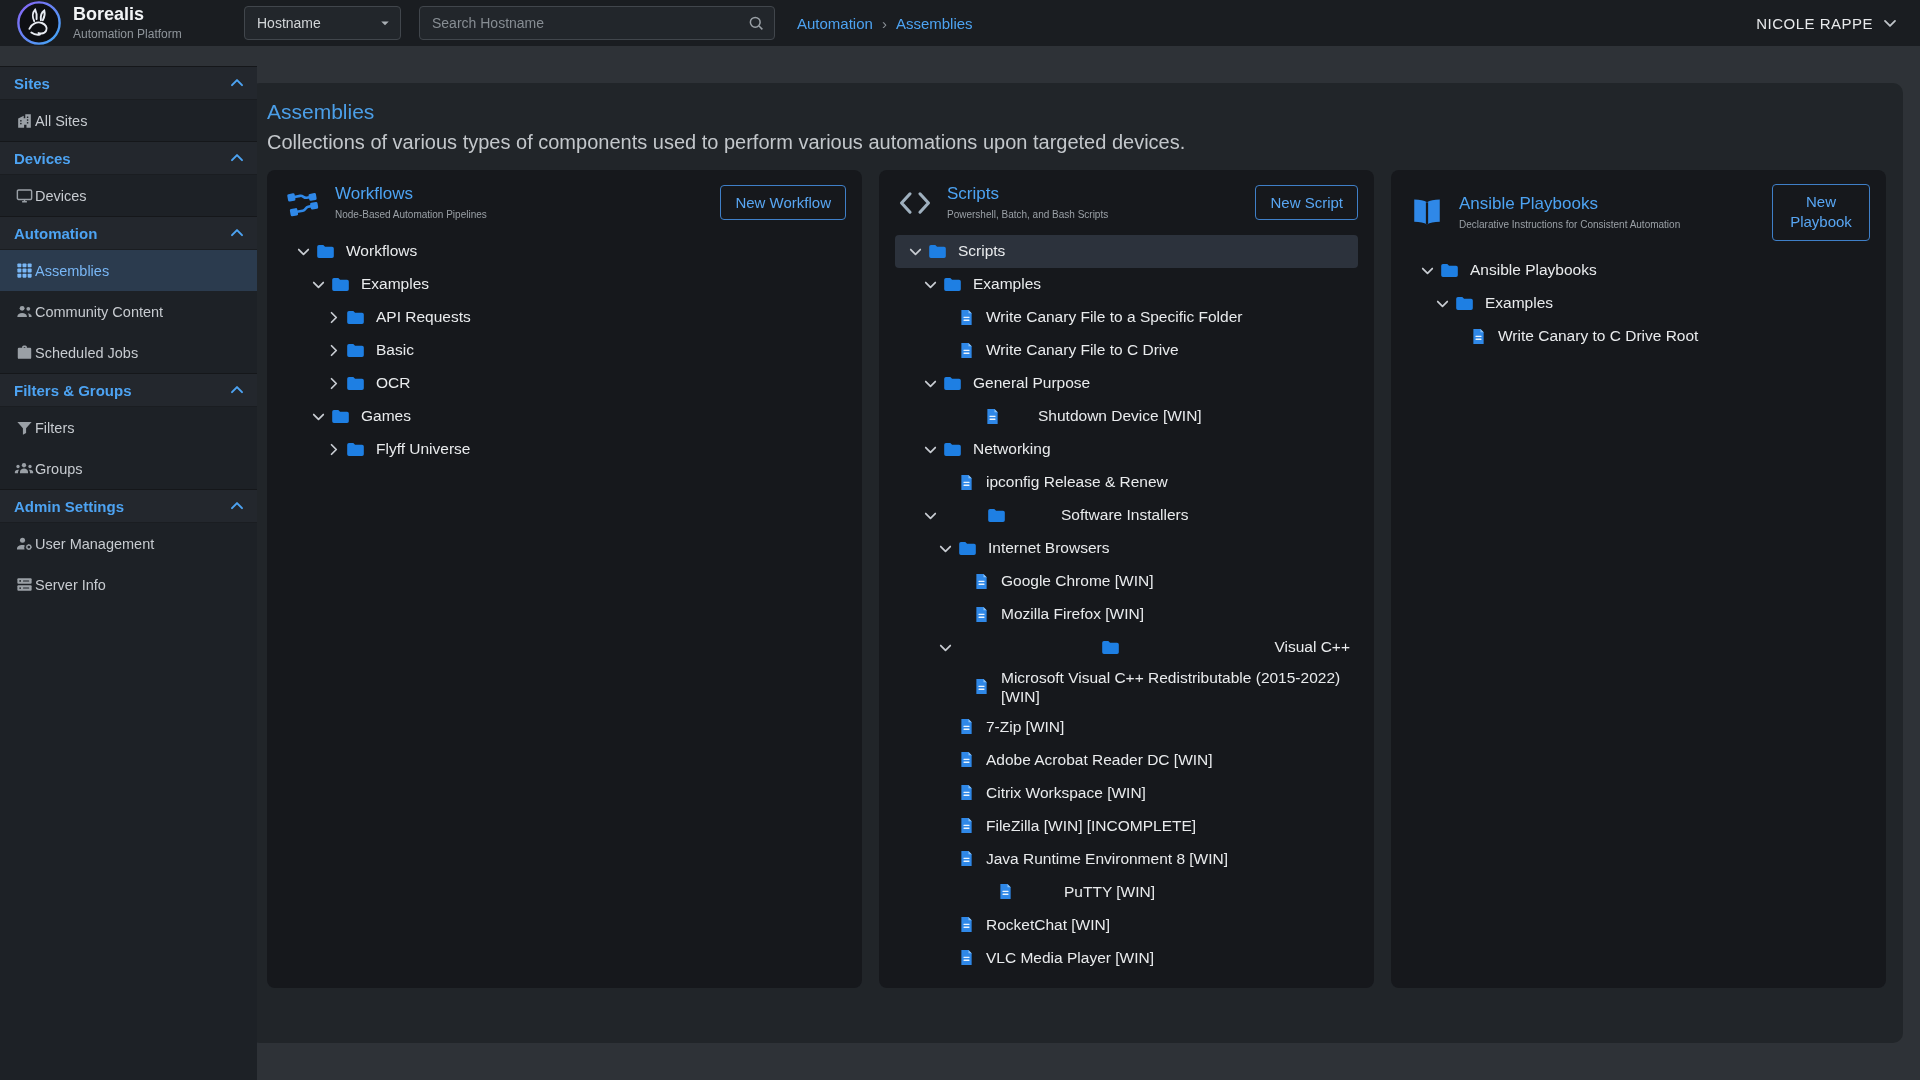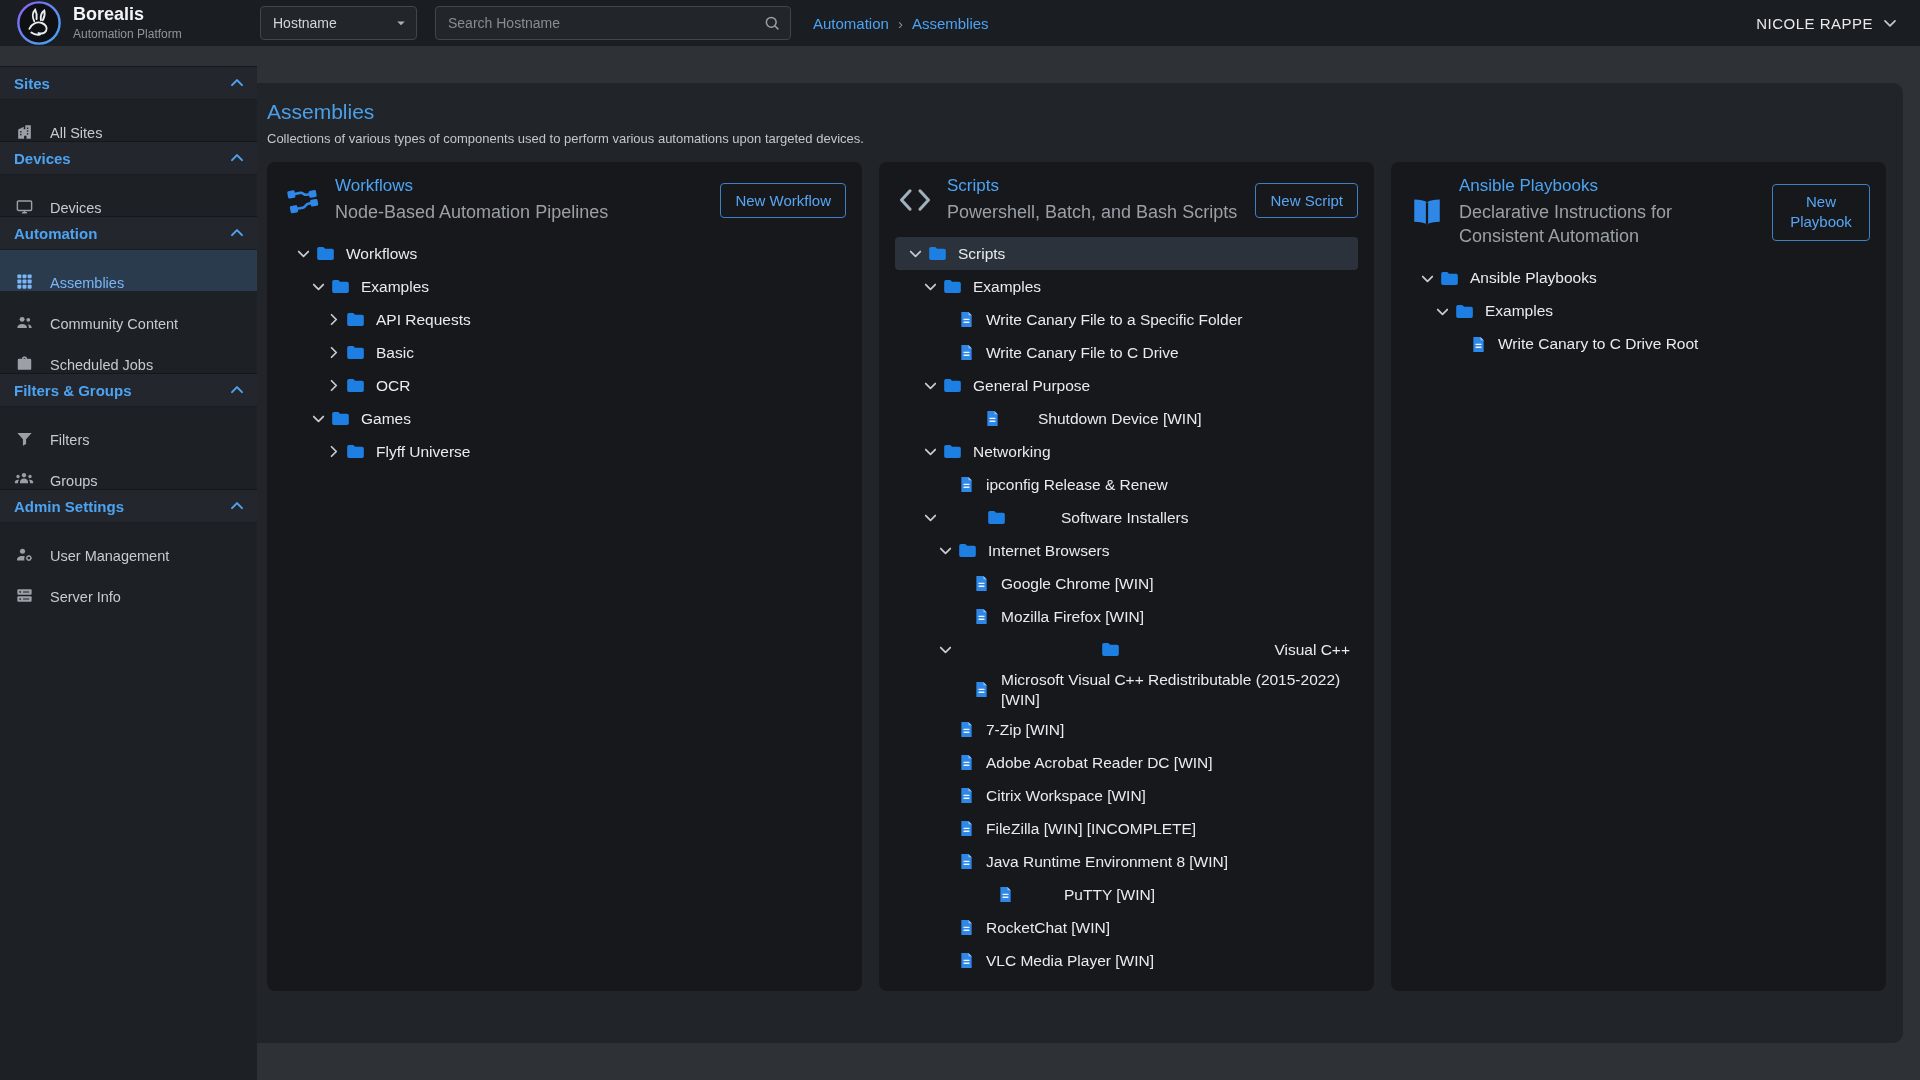--- a/index.html
+++ b/index.html
@@ -5,60 +5,60 @@
 <style>
   *{box-sizing:border-box;margin:0;padding:0}
   html,body{width:1920px;height:1080px;overflow:hidden}
   body{font-family:"Liberation Sans",sans-serif;background:#2e3237;color:#e6e8ea}
 
   
   .header{position:fixed;top:0;left:0;right:0;height:46px;background:#1a1d21;display:flex;align-items:center;padding:0 20px 0 16px;z-index:20}
   .brand{display:flex;align-items:center;gap:11px;min-width:212px}
   .brand-name{font-size:18px;font-weight:700;color:#f2f4f6;line-height:1.1}
   .brand-tag{font-size:12px;color:#8f959b;margin-top:2px}
-  .hostname-select{width:157px;height:34px;background:#22262b;border:1px solid #41464c;border-radius:4px;display:flex;align-items:center;padding:0 6px 0 12px;color:#d2d5d8;font-size:14px;margin-left:32px;cursor:pointer}
+  .hostname-select{width:157px;height:34px;background:#22262b;border:1px solid #41464c;border-radius:4px;display:flex;align-items:center;padding:0 6px 0 12px;color:#d2d5d8;font-size:14px;margin-left:16px;cursor:pointer}
   .hostname-select .caret{margin-left:auto;display:flex;color:#aab0b6}
   .searchbox{position:relative;margin-left:18px}
   .searchbox input{width:356px;height:34px;background:#22262b;border:1px solid #41464c;border-radius:4px;color:#d9dcdf;font-size:14px;padding:0 38px 0 12px;font-family:inherit;outline:none}
   .searchbox input::placeholder{color:#878d93}
   .search-icon{position:absolute;right:10px;top:8px;color:#9aa0a6;display:flex}
   .breadcrumb{margin-left:22px;display:flex;align-items:center;gap:9px;font-size:15px}
   .breadcrumb .crumb{color:#4da3f2;cursor:pointer}
   .breadcrumb .sep{color:#8a9096}
   .user{margin-left:auto;display:flex;align-items:center;gap:7px;color:#e8eaec;font-size:15px;letter-spacing:.5px;cursor:pointer}
   .user .caret{display:flex;color:#bfc4c9}
 
   
   .sidebar{position:fixed;top:66px;left:0;bottom:0;width:257px;background:#1d2126;z-index:10}
   .side-section-header{display:flex;align-items:center;height:34px;padding:0 10px 0 14px;background:#23272d;border-top:1px solid #15171a;border-bottom:1px solid #1a1d21;cursor:pointer}
   .side-section-label{color:#4da3f2;font-weight:700;font-size:15px;flex:1}
   .side-chev{color:#4da3f2;display:flex}
-  .side-item{display:flex;align-items:flex-end;gap:16px;height:41px;padding:0 14px;color:#c7cbd0;cursor:pointer}
+  .side-item{display:flex;align-items:center;gap:1px;height:41px;padding:0 14px;color:#c7cbd0;cursor:pointer}
   .side-item .icon{color:#9aa0a6;display:flex;width:20px;justify-content:center}
   .side-item-label{font-size:14.5px}
   .side-item.active{background:#2b3b4e;color:#79b7f6}
   .side-item.active .icon{color:#79b7f6}
   .side-item.active .side-item-label{color:#79b7f6}
 
   
   .main{position:absolute;top:66px;left:233px;right:0;bottom:0;padding:17px}
   .panel{background:#212529;border-radius:10px;padding:17px 17px 48px 17px;min-height:960px}
   .page-title{color:#4b9fe8;font-size:21px;font-weight:400}
-  .page-desc{color:#c3c7cb;font-size:13px;margin-top:7px}
+  .page-desc{color:#c3c7cb;font-size:20px;margin-top:7px}
 
   .cards{display:flex;gap:17px;margin-top:16px;align-items:stretch}
   .card{background:#16181c;border-radius:8px;padding:14px 16px}
   .card-workflows{width:595px;flex:none}
   .card-scripts{width:495px;flex:none}
   .card-playbooks{width:495px;flex:none}
   .card-head{display:flex;align-items:center;gap:12px}
   .card-icon{display:flex;width:40px;justify-content:center;flex:none}
   .card-titles{min-width:0}
   .card-title{color:#4da3f2;font-size:17px}
-  .card-sub{color:#9aa0a6;font-size:18px;margin-top:4px;line-height:1.35}
+  .card-sub{color:#9aa0a6;font-size:10px;margin-top:4px;line-height:1.35}
   .new-btn{margin-left:auto;background:transparent;border:1px solid #3f7fc7;color:#58a6f3;font-size:15px;padding:8px 14px;border-radius:4px;white-space:nowrap;cursor:pointer;font-family:inherit;flex:none}
   .card-playbooks .new-btn{white-space:normal;width:98px;line-height:1.35;padding:7px 10px;text-align:center}
 
   
   .tree{margin-top:13px}
   .tree-row{display:flex;align-items:center;min-height:33px;padding-top:2px;padding-bottom:2px;padding-right:8px;border-radius:4px;cursor:pointer}
   .tree-row.selected{background:#2c323c}
   .chev{width:24px;min-width:24px;display:flex;align-items:center;justify-content:center;color:#c8ccd2}
   .tree-icon{display:flex;margin-right:10px;flex:none}
   .tree-label{font-size:15.5px;color:#e9ebed;line-height:1.25;padding:2px 0}

